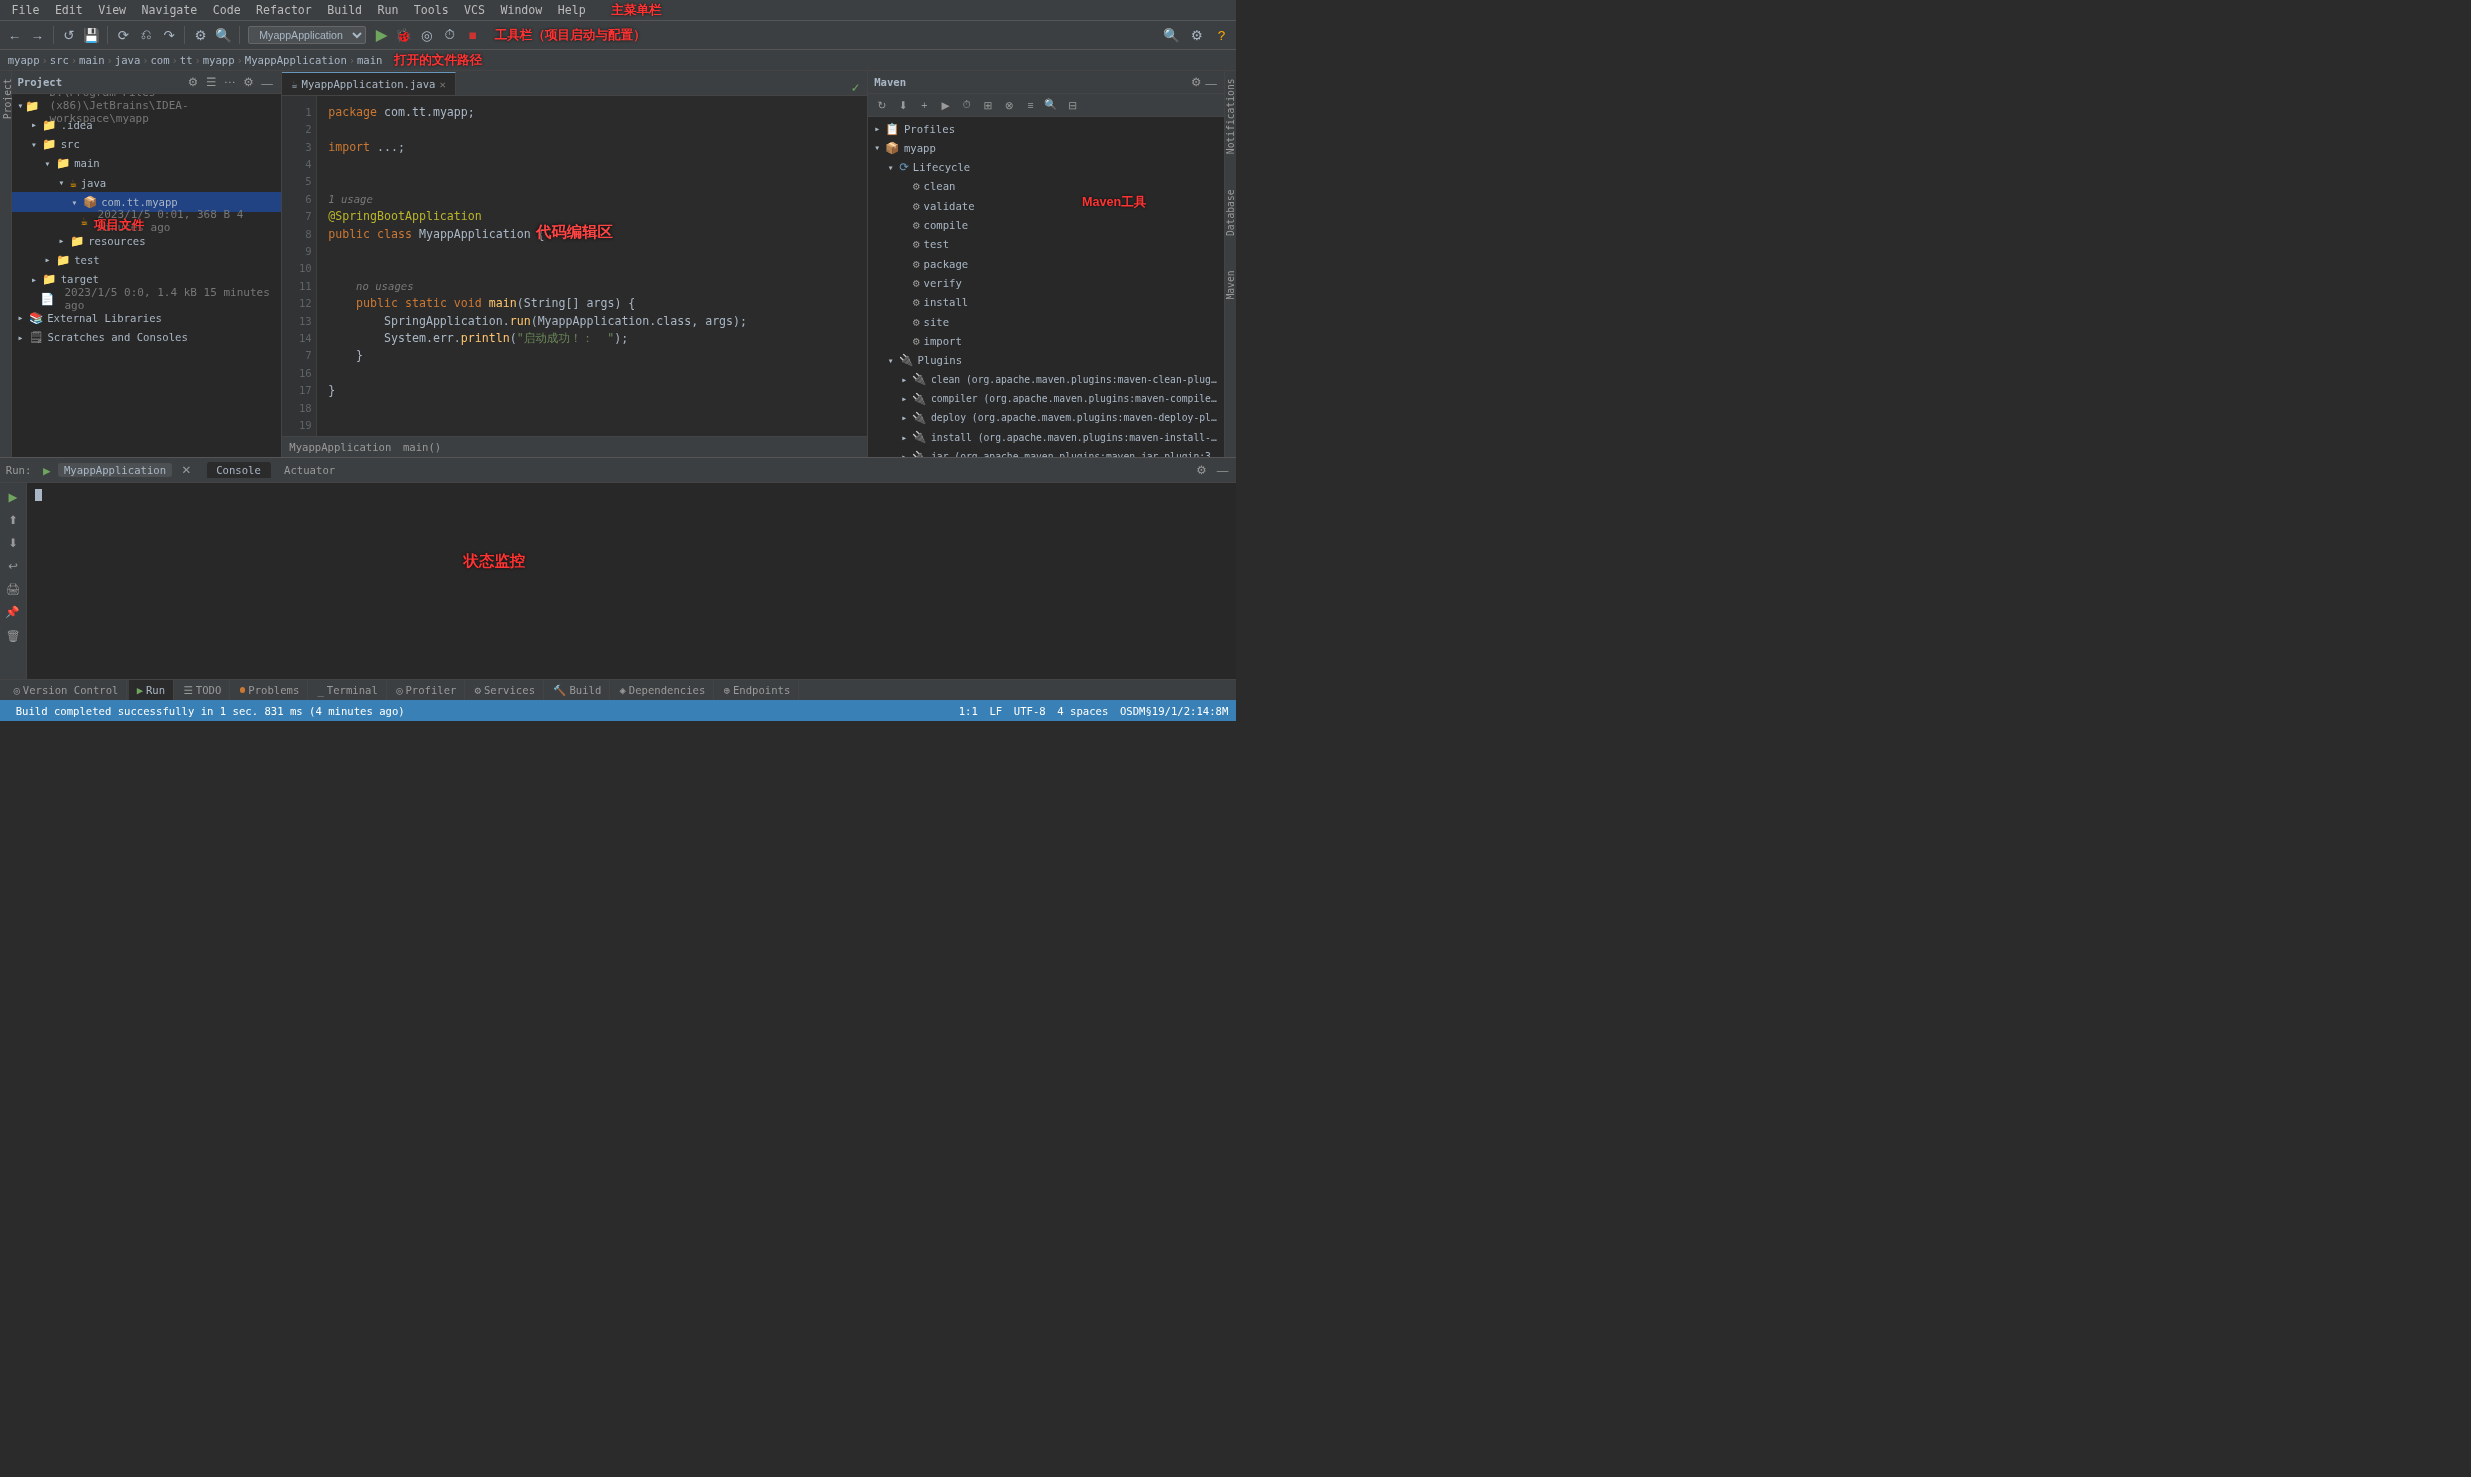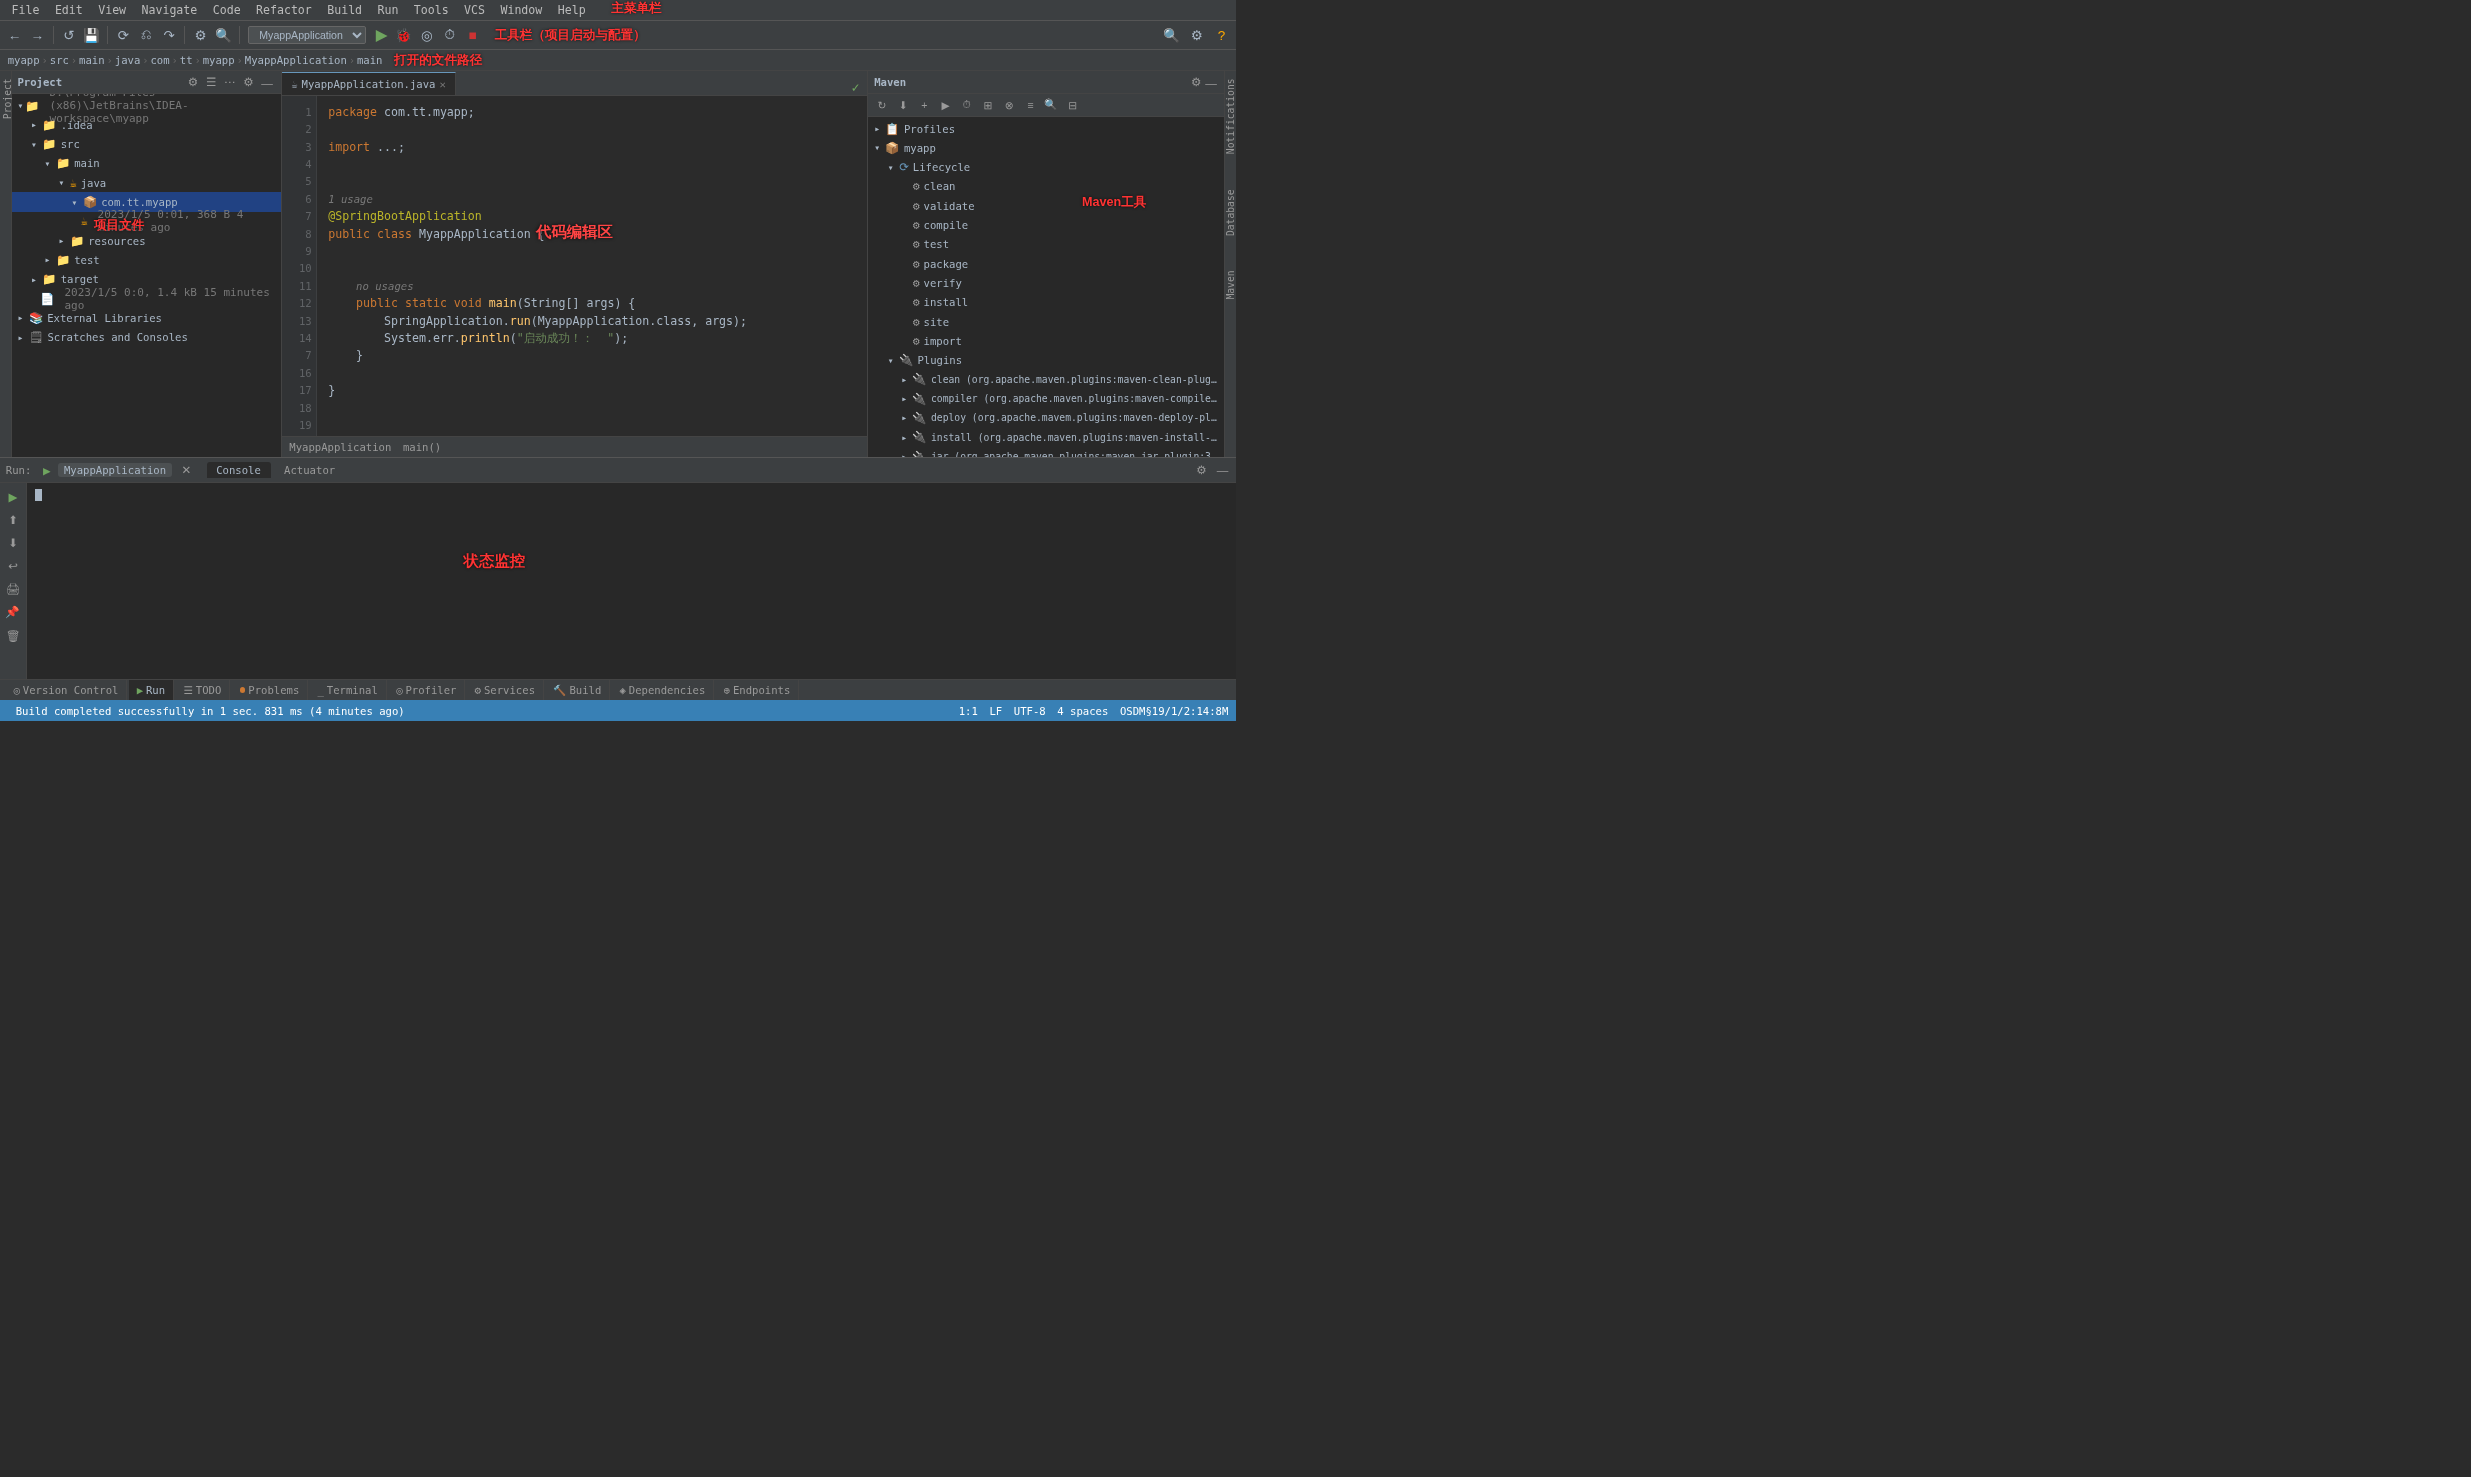--- a/index.html
+++ b/index.html
@@ -11,21 +11,21 @@
       font-size: 10.6px;
       color: #a9b7c6;
       overflow: hidden;
     }
 
     
     #menu-bar {
       background: #3c3f41;
       height: 21px;
       display: flex;
-      align-items: flex-start;
+      align-items: center;
       padding: 0 3.9px;
       border-bottom: 1px solid #555;
       font-size: 11.6px;
       color: #bbbbbb;
     }
     .menu-item {
       padding: 0 7.7px;
       height: 100%;
       display: flex;
       align-items: center;

